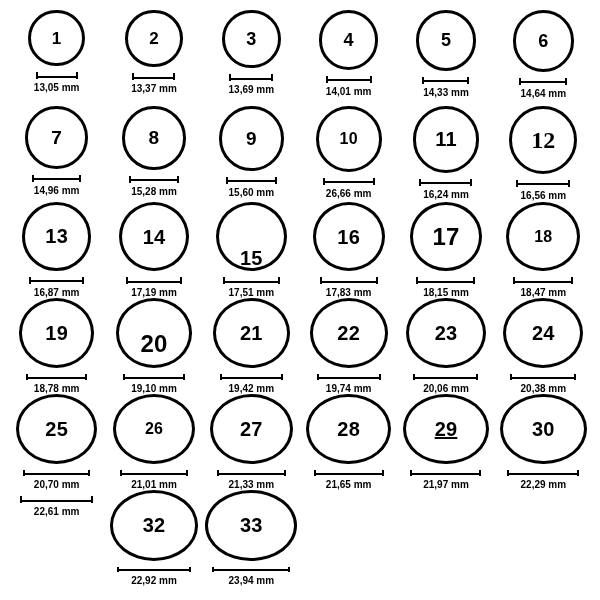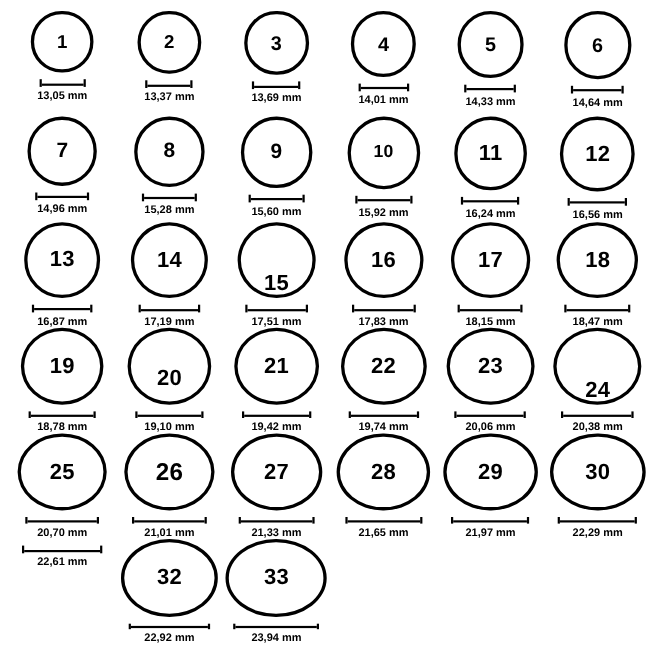--- a/index.html
+++ b/index.html
@@ -143,32 +143,32 @@
           <span class="ring-label" style="font-size: 19px;">9</span>
         </div>
         <div class="measure" style="width: 51px;"></div>
         <div class="mm">15,60 mm</div>
       </div>
       <div class="cell">
         <div class="ring" style="width: 65.74px; height: 65.74px;">
           <span class="ring-label" style="font-size: 16px;">10</span>
         </div>
         <div class="measure" style="width: 52px;"></div>
-        <div class="mm">15,92 mm</div>
+        <div class="mm">26,66 mm</div>
       </div>
       <div class="cell">
         <div class="ring" style="width: 66.78px; height: 66.78px;">
           <span class="ring-label" style="font-size: 20px;">11</span>
         </div>
         <div class="measure" style="width: 53px;"></div>
         <div class="mm">16,24 mm</div>
       </div>
       <div class="cell">
         <div class="ring" style="width: 67.82px; height: 67.82px;">
-          <span class="ring-label" style="font-size: 20px;">12</span>
+          <span class="ring-label" style="font-size: 24px; font-family: Liberation Serif, serif;">12</span>
         </div>
         <div class="measure" style="width: 54px;"></div>
         <div class="mm">16,56 mm</div>
       </div>
       <div class="cell">
         <div class="ring" style="width: 68.8275px; height: 68.8275px;">
           <span class="ring-label" style="font-size: 20px;">13</span>
         </div>
         <div class="measure" style="width: 55px;"></div>
         <div class="mm">16,87 mm</div>
@@ -189,42 +189,42 @@
       </div>
       <div class="cell">
         <div class="ring" style="width: 71.9475px; height: 71.9475px; text-align: right;">
           <span class="ring-label" style="font-size: 20px;">16</span>
         </div>
         <div class="measure" style="width: 58px;"></div>
         <div class="mm">17,83 mm</div>
       </div>
       <div class="cell">
         <div class="ring" style="width: 72.9875px; height: 72.9875px;">
-          <span class="ring-label" style="font-size: 20px;">17</span>
+          <span class="ring-label" style="font-size: 24px;">17</span>
         </div>
         <div class="measure" style="width: 59px;"></div>
         <div class="mm">18,15 mm</div>
       </div>
       <div class="cell">
         <div class="ring" style="width: 74.0275px; height: 74.0275px;">
-          <span class="ring-label" style="font-size: 20px;">18</span>
+          <span class="ring-label" style="font-size: 16px;">18</span>
         </div>
         <div class="measure" style="width: 60px;"></div>
         <div class="mm">18,47 mm</div>
       </div>
       <div class="cell">
         <div class="ring" style="width: 75.035px; height: 75.035px;">
           <span class="ring-label" style="font-size: 20px;">19</span>
         </div>
         <div class="measure" style="width: 61px;"></div>
         <div class="mm">18,78 mm</div>
       </div>
       <div class="cell">
         <div class="ring" style="width: 76.075px; height: 76.075px;">
-          <span class="ring-label" style="font-size: 20px; margin-top: 23px;">20</span>
+          <span class="ring-label" style="font-size: 24px; margin-top: 23px;">20</span>
         </div>
         <div class="measure" style="width: 62px;"></div>
         <div class="mm">19,10 mm</div>
       </div>
       <div class="cell">
         <div class="ring" style="width: 77.115px; height: 77.115px;">
           <span class="ring-label" style="font-size: 20px;">21</span>
         </div>
         <div class="measure" style="width: 63px;"></div>
         <div class="mm">19,42 mm</div>
@@ -237,56 +237,56 @@
         <div class="mm">19,74 mm</div>
       </div>
       <div class="cell">
         <div class="ring" style="width: 79.195px; height: 79.195px;">
           <span class="ring-label" style="font-size: 20px;">23</span>
         </div>
         <div class="measure" style="width: 65px;"></div>
         <div class="mm">20,06 mm</div>
       </div>
       <div class="cell">
-        <div class="ring" style="width: 80.235px; height: 80.235px; align-items: flex-end;">
+        <div class="ring" style="width: 80.235px; height: 80.235px;">
           <span class="ring-label" style="font-size: 20px;">24</span>
         </div>
         <div class="measure" style="width: 66px;"></div>
         <div class="mm">20,38 mm</div>
       </div>
       <div class="cell">
         <div class="ring" style="width: 81.275px; height: 81.275px; justify-content: center;">
           <span class="ring-label" style="font-size: 20px;">25</span>
         </div>
         <div class="measure" style="width: 67px;"></div>
         <div class="mm">20,70 mm</div>
       </div>
       <div class="cell">
         <div class="ring" style="width: 82.2825px; height: 82.2825px;">
-          <span class="ring-label" style="font-size: 22px;">26</span>
+          <span class="ring-label" style="font-size: 16px;">26</span>
         </div>
         <div class="measure" style="width: 68px;"></div>
         <div class="mm">21,01 mm</div>
       </div>
       <div class="cell">
         <div class="ring" style="width: 83.3225px; height: 83.3225px;">
           <span class="ring-label" style="font-size: 20px;">27</span>
         </div>
         <div class="measure" style="width: 69px;"></div>
         <div class="mm">21,33 mm</div>
       </div>
       <div class="cell">
         <div class="ring" style="width: 84.3625px; height: 84.3625px;">
           <span class="ring-label" style="font-size: 20px;">28</span>
         </div>
         <div class="measure" style="width: 70px;"></div>
         <div class="mm">21,65 mm</div>
       </div>
       <div class="cell">
-        <div class="ring" style="width: 85.4025px; height: 85.4025px;">
+        <div class="ring" style="width: 85.4025px; height: 85.4025px; text-decoration: underline;">
           <span class="ring-label" style="font-size: 20px;">29</span>
         </div>
         <div class="measure" style="width: 71px;"></div>
         <div class="mm">21,97 mm</div>
       </div>
       <div class="cell">
         <div class="ring" style="width: 86.4425px; height: 86.4425px;">
           <span class="ring-label" style="font-size: 20px;">30</span>
         </div>
         <div class="measure" style="width: 72px;"></div>

